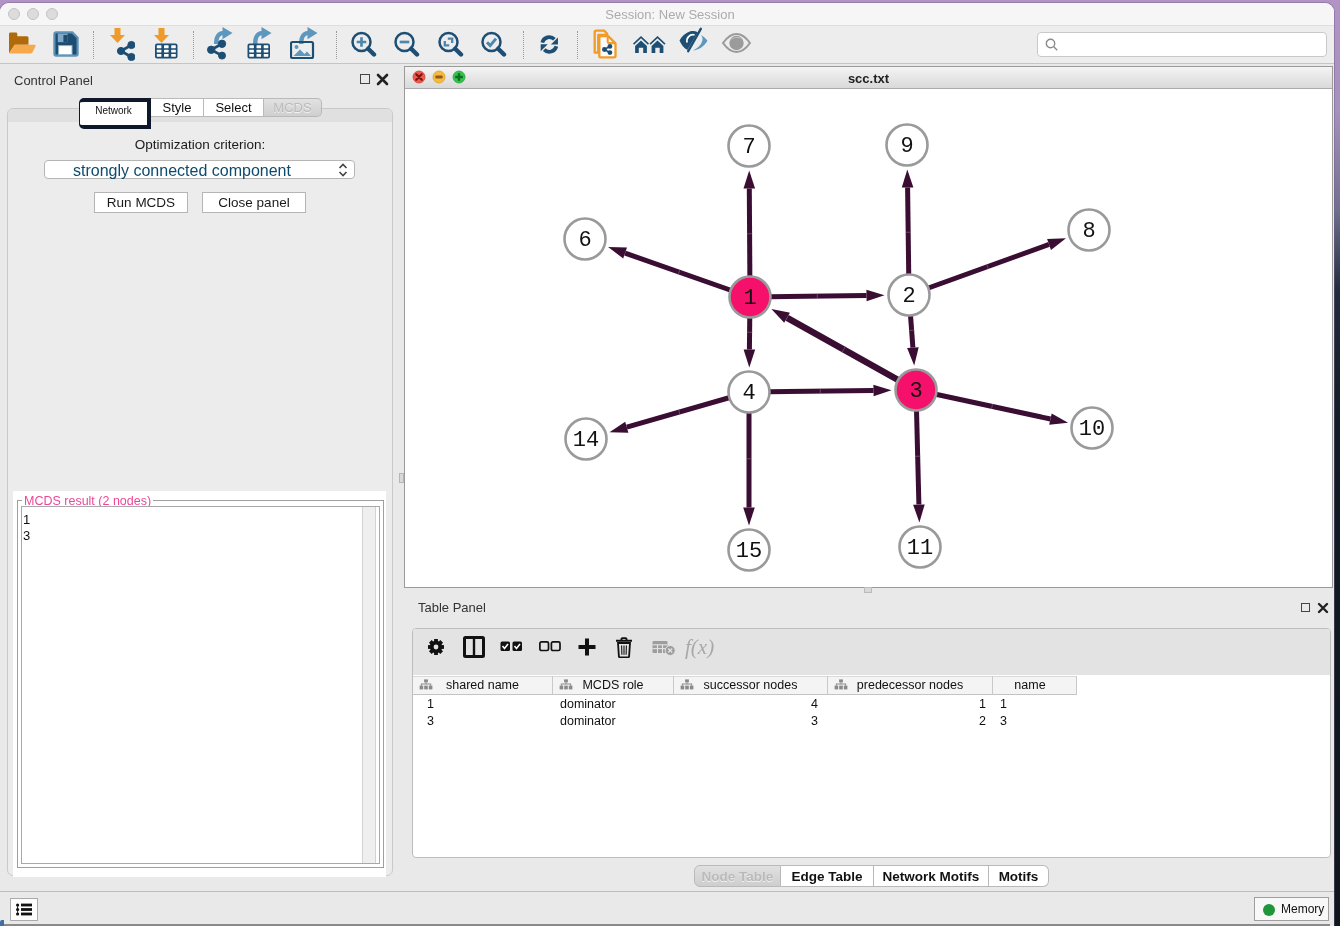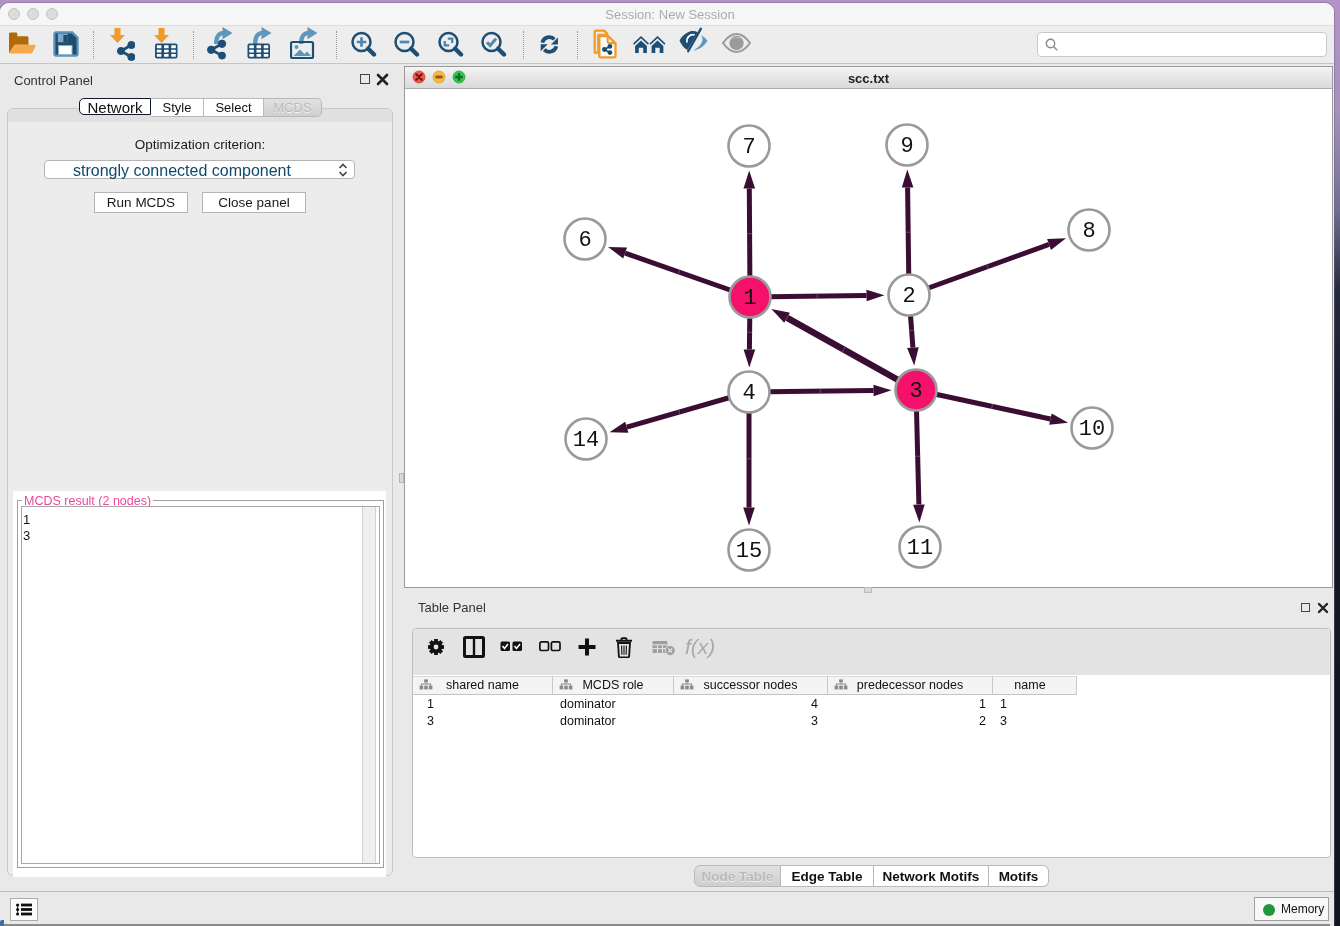--- a/index.html
+++ b/index.html
@@ -172,21 +172,21 @@
 <div class="abs" style="left:14px;top:73px;font-size:13px;color:#333;">Control Panel</div>
 <div class="abs" style="left:360px;top:74px;width:10px;height:10px;border:1.6px solid #444;"></div>
 <svg class="abs" style="left:376px;top:73px;" width="13" height="13" viewBox="0 0 13 13">
     <path d="M2,2 L11,11 M11,2 L2,11" stroke="#222" stroke-width="2.6" stroke-linecap="round"></path>
   </svg>
 
 <div class="abs" style="left:7px;top:108px;width:386px;height:768px;background:#ececec;border:1px solid #c9c9c9;border-radius:6px;"></div>
 <div class="abs" style="left:8px;top:109px;width:384px;height:13px;background:#e0e0e0;border-radius:6px 6px 0 0;"></div>
 
 <div class="abs" id="cptabs" style="left:79px;top:98px;width:243px;height:19px;">
-    <div style="position:absolute;left:0px;top:0;width:72px;height:17px;background:rgba(255,255,255,0.98);color:#111;border-radius:5px 0 0 5px;border:1px solid #0f172a;border-left-width:1px;font-size:15px;text-align:center;line-height:18px;">Network</div>
+    <div style="position:absolute;left:0px;top:0;width:72px;height:31px;background:rgba(255,255,255,0.98);color:#111;border-radius:5px 0 0 5px;border:4px solid #0f172a;border-left-width:1px;font-size:10px;text-align:center;line-height:18px;">Network</div>
     <div style="position:absolute;left:72px;top:0;width:53px;height:19px;background:rgba(255,255,255,0.98);color:#111;border:1px solid #b9b9b9;border-left-width:0px;font-size:13px;text-align:center;line-height:18px;">Style</div>
     <div style="position:absolute;left:125px;top:0;width:60px;height:19px;background:rgba(255,255,255,0.98);color:#111;border:1px solid #b9b9b9;border-left-width:0px;font-size:13px;text-align:center;line-height:18px;">Select</div>
     <div style="position:absolute;left:185px;top:0;width:58px;height:19px;background:linear-gradient(rgba(225,225,225,0.98),rgba(206,206,206,0.98));color:#bbbbbb;text-shadow:0 1px 0 #f2f2f2;border-radius:0 5px 5px 0;border:1px solid #b9b9b9;border-left-width:0px;font-size:13px;text-align:center;line-height:18px;">MCDS</div>
   </div>
 
 <div class="abs" style="left:0px;top:137px;width:400px;text-align:center;font-size:13.5px;color:#1a1a1a;">Optimization criterion:</div>
 <div class="abs" style="left:44px;top:160px;width:311px;height:19px;background:rgba(255,255,255,0.98);border:1px solid #b5b5b5;border-radius:4px;">
   <div style="position:absolute;left:28px;top:1px;font-size:16px;color:#0c4a6e;">strongly connected component</div>
   <svg style="position:absolute;right:5px;top:2px;" width="12" height="14" viewBox="0 0 12 14">
       <path d="M2.5,5 L6,1.5 L9.5,5" fill="none" stroke="#444" stroke-width="1.6"></path>
@@ -345,21 +345,21 @@
         <g stroke="#e3e3e3" stroke-width="1.1">
           <line x1="0.5" y1="5.8" x2="15.5" y2="5.8"></line>
           <line x1="0.5" y1="9.6" x2="15.5" y2="9.6"></line>
           <line x1="5.5" y1="5.8" x2="5.5" y2="14"></line>
           <line x1="10.5" y1="5.8" x2="10.5" y2="14"></line>
         </g>
         <circle cx="18.2" cy="11.5" r="5" fill="#9d9d9d" stroke="#e3e3e3" stroke-width="1"></circle>
         <path d="M16.2,9.5 L20.2,13.5 M20.2,9.5 L16.2,13.5" stroke="#e3e3e3" stroke-width="1.3"></path>
       </g>
     </svg>
-    <div style="position:absolute;left:272px;top:6px;font-family:Liberation Sans, sans-serif;font-style:italic;font-size:21px;color:#a9a9a9;"><i>f</i>(<i>x</i>)</div>
+    <div style="position:absolute;left:272px;top:6px;font-family:Liberation Serif, serif;font-style:italic;font-size:21px;color:#a9a9a9;"><i>f</i>(<i>x</i>)</div>
   </div>
 
 <div class="abs" id="thead" style="left:413px;top:676px;width:917px;height:19px;">
     <div style="position:absolute;left:0;top:0;width:664px;height:19px;background:#f4f4f4;border-top:1px solid #d9d9d9;border-bottom:1px solid #c4c4c4;"></div>
     <div style="position:absolute;left:0px;top:0;width:140px;height:19px;border-right:1px solid #c9c9c9;font-size:12.5px;color:#111;text-align:center;line-height:19px;"><svg width="14" height="11" viewBox="0 0 14 11" style="position:absolute;left:6px;top:3px;">
         <g fill="#8a8a8a">
           <rect x="5.1" y="0.4" width="3.8" height="3"></rect>
           <rect x="0.6" y="6.6" width="3.6" height="3.8"></rect>
           <rect x="5.2" y="6.6" width="3.6" height="3.8"></rect>
           <rect x="9.8" y="6.6" width="3.6" height="3.8"></rect>

